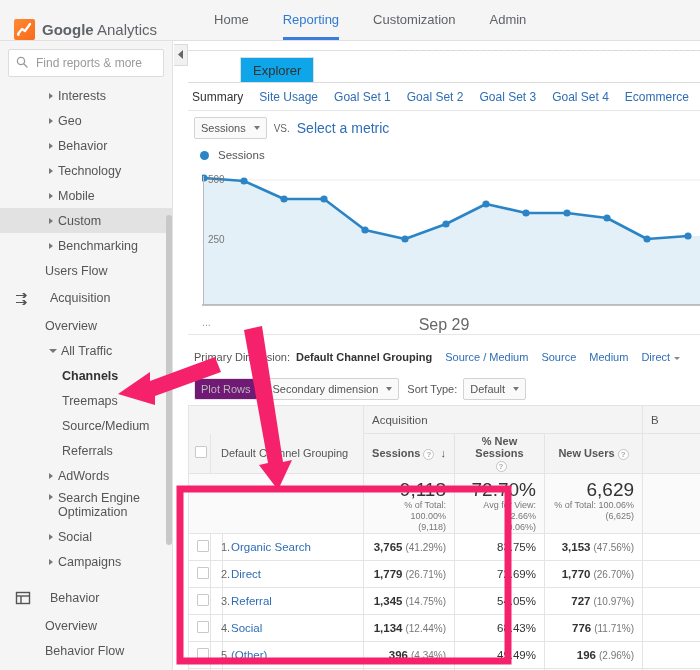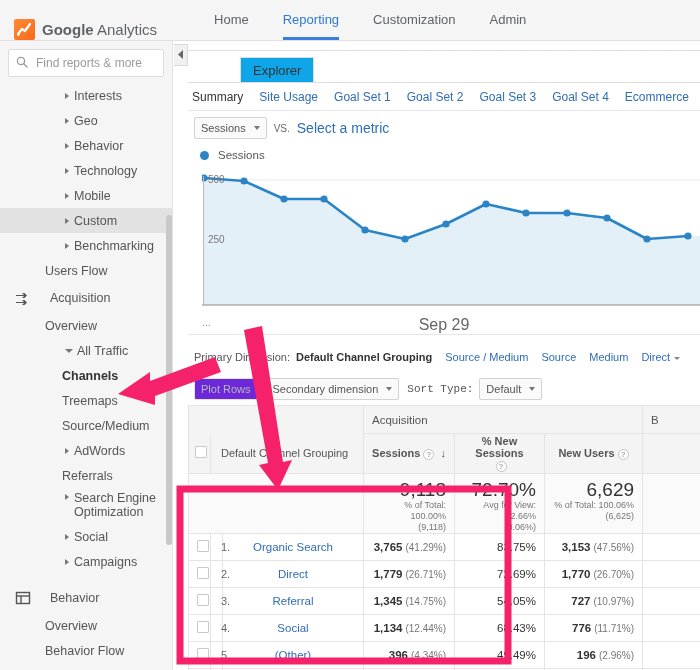--- a/index.html
+++ b/index.html
@@ -65,21 +65,21 @@
   .nav-row.section { height:30px; }
   .nav-row.highlight { background:#e2e2e2; }
   .nav-row .caret {
     width:0;height:0;border-left:4px solid #777;border-top:3.5px solid transparent;
     border-bottom:3.5px solid transparent; margin-right:5px; flex:none;
   }
   .nav-row .caret.open {
     border-left:4px solid transparent;border-right:4px solid transparent;
     border-top:4.5px solid #777; border-bottom:0; margin-right:4px;
   }
-  .nav-row.l1 { padding-left:65px; }
+  .nav-row.l1 { padding-left:49px; }
   .nav-row.l2 { padding-left:62px; }
   .nav-row.sec { padding-left:14px; }
   .nav-row.secsub { padding-left:49px; }
   .nav-row .seclabel { margin-left:18px; font-size:12.5px; color:#555; }
   .nav-row .icon { width:18px; height:18px; flex:none; display:block; }
   .nav-row.selected span.lbl { color:#333; font-weight:bold; }
   .nav-row.two-line { height:36px; align-items:flex-start; padding-top:3px; }
   .nav-row.two-line .lbl { line-height:14px; white-space:normal; }
 
   
@@ -170,42 +170,42 @@
   #primdim .alt .dd { display:inline-block; margin-left:4px; width:0;height:0;
     border-left:3px solid transparent;border-right:3px solid transparent;
     border-top:3.5px solid #888; vertical-align:middle;}
 
   
   #controls {
     position:absolute; left:0; top:333px; width:512px; height:30px;
     display:flex; align-items:center; padding-left:6px;
   }
   #controls .btn-sel { margin-right:8px; }
-  #plotrows { color:#b9b9b9; border-color:#e2e2e2; background:#6d28d9;align-items:center; }
-  #sorttype-label { font-size:11px; color:#555; margin-right:6px;font-family:Liberation Mono, monospace; }
+  #plotrows { color:#b9b9b9; border-color:#e2e2e2; background:#701a75;align-items:center; }
+  #sorttype-label { font-size:11px; color:#555; margin-right:6px; }
 
   
   #table { position:absolute; left:0; top:364px; width:512px; }
   .tbl { border-collapse:collapse; width:512px; table-layout:fixed; }
   .tbl td, .tbl th { border:1px solid #e4e4e4; padding:0; }
   .grp-hdr { height:28px; background:#f4f4f4; font-size:11.5px; color:#555;
     font-weight:normal; text-align:left; padding-left:8px !important; vertical-align:middle; }
   .col-hdr { height:40px; background:#f4f4f4; font-size:11px; color:#555;
     font-weight:bold; vertical-align:middle; text-align:center; padding:0 6px !important; }
   .col-hdr.dimname { text-align:left; padding-left:10px !important; font-weight:normal; }
   .qmark { display:inline-block; width:11px;height:11px;border-radius:50%;
     background:#fff;border:1px solid #c4c4c4;color:#aaa;font-size:8px;
     line-height:10px;text-align:center;margin-left:3px;vertical-align:middle; }
   .sortarrow { margin-left:6px; color:#555; font-size:11px; }
   .chk { width:12px;height:12px;border:1px solid #c9c9c9;background:#fff;
     border-radius:1px;display:inline-block; cursor:pointer; }
   .totrow td { height:46px; background:#fafafa; vertical-align:top; padding:5px 8px 0 8px !important; }
   .tot-big { font-size:19px; color:#333; text-align:right; display:block; line-height:21px; }
   .tot-sub { font-size:9px; color:#777; text-align:right; display:block; line-height:11px; }
-  .datarow td { height:27px; font-size:11.5px; padding:0 8px !important;text-align:center; }
+  .datarow td { height:27px; font-size:11.5px; padding:0 8px !important; }
   .datarow td.idx { text-align:left; color:#666; font-size:11px; width:30px; padding-left:10px !important;}
   .datarow td.lnk a { color:#2f6db5; text-decoration:none; cursor:pointer; }
   .datarow td.num { text-align:right; color:#333; }
   .datarow td.num b { font-weight:bold; }
   .datarow td.num .pct { color:#777; font-size:10px; margin-left:3px; }
   .datarow td.chkcell { text-align:center; }
 
   
   #annot { position:absolute; left:0; top:0; width:700px; height:670px;
     pointer-events:none; }
@@ -297,26 +297,26 @@
     </div>
     <div class="nav-row l2 selected">
       <span class="lbl">Channels</span>
     </div>
     <div class="nav-row l2">
       <span class="lbl">Treemaps</span>
     </div>
     <div class="nav-row l2">
       <span class="lbl">Source/Medium</span>
     </div>
-    <div class="nav-row l1">
-      <span class="caret"></span>
-      <span class="lbl">AdWords</span>
-    </div>
     <div class="nav-row l2">
       <span class="lbl">Referrals</span>
+    </div>
+    <div class="nav-row l1">
+      <span class="caret"></span>
+      <span class="lbl">AdWords</span>
     </div>
     <div class="nav-row l1 two-line">
       <span class="caret" style="margin-top:3px"></span>
       <span class="lbl" style="width:98px">Search Engine Optimization</span>
     </div>
     <div class="nav-row l1">
       <span class="caret"></span>
       <span class="lbl">Social</span>
     </div>
     <div class="nav-row l1">

